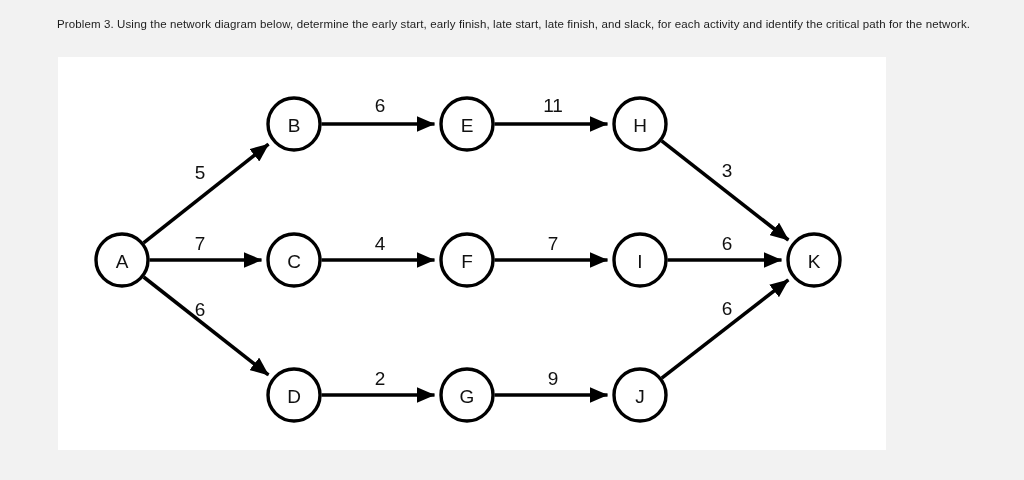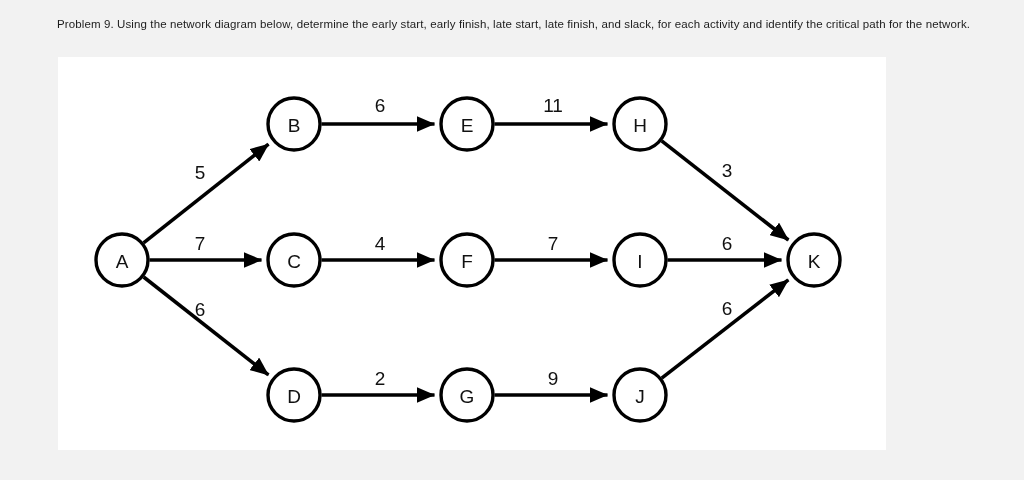--- a/index.html
+++ b/index.html
@@ -62,21 +62,21 @@
     font-family: "Liberation Sans", sans-serif;
     font-size: 19px;
     fill: #111111;
     text-anchor: middle;
     dominant-baseline: central;
   }
 </style>
 </head>
 <body>
 
-<div id="problem-statement">Problem 9. Using the network diagram below, determine the early start, early finish, late start, late finish, and slack, for each activity and identify the critical path for the network.</div>
+<div id="problem-statement">Problem 3. Using the network diagram below, determine the early start, early finish, late start, late finish, and slack, for each activity and identify the critical path for the network.</div>
 
 <div id="diagram-panel">
   <svg id="network-svg" viewBox="0 0 828 393">
     <defs>
       <marker id="arrowhead" markerWidth="5.2" markerHeight="4.4" refX="5.0" refY="2.2" orient="auto" markerUnits="strokeWidth">
         <path d="M0,0 L5.2,2.2 L0,4.4 z" fill="#000000"></path>
       </marker>
     </defs>
     <g id="edges-layer">
         <line class="edge-line" x1="85.57142876819933" y1="185.94352143909822" x2="210.50649327394626" y2="87.15765648106576" marker-end="url(#arrowhead)"></line>

